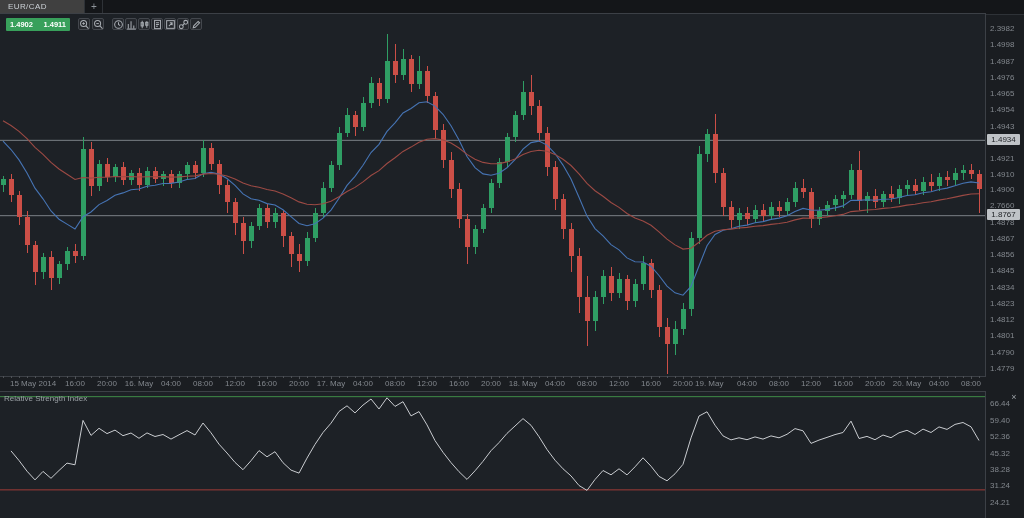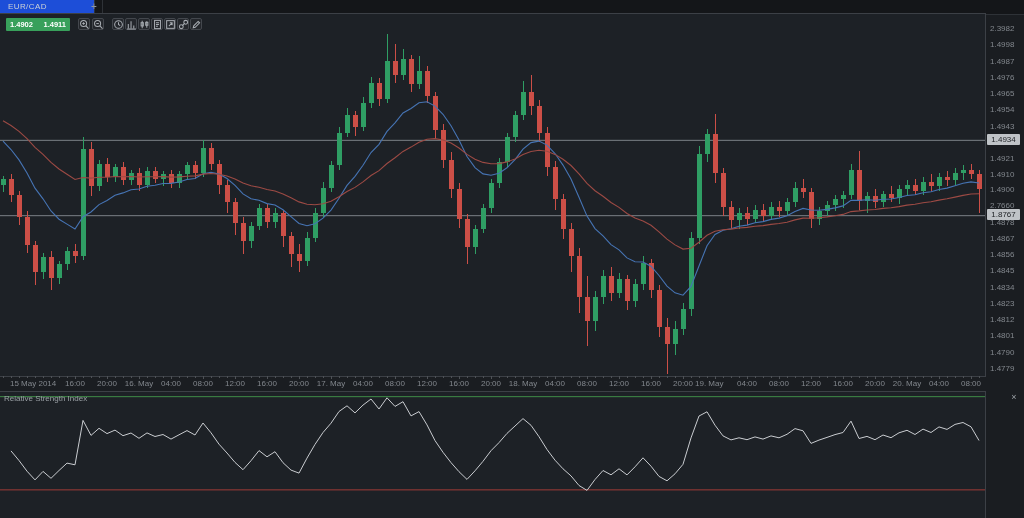--- a/index.html
+++ b/index.html
@@ -1,20 +1,20 @@
 <!DOCTYPE html>
 <html><head>
 <meta charset="utf-8">
 <style>
   html,body{margin:0;padding:0;background:#101214;}
   #app{position:relative;width:1024px;height:518px;background:#1a1d21;overflow:hidden;
        font-family:"Liberation Sans",sans-serif;-webkit-font-smoothing:antialiased;}
   
   #tabbar{position:absolute;left:0;top:0;width:1024px;height:14px;background:#141619;border-bottom:1px solid #2e3237;}
-  #tab-active{position:absolute;left:0;top:0;width:95px;height:14px;background:#1d4ed8;color:#ccd1d6;
+  #tab-active{position:absolute;left:0;top:0;width:85px;height:14px;background:#404040;color:#ccd1d6;
               font-size:8px;line-height:14px;padding-left:8px;box-sizing:border-box;letter-spacing:.4px;border-right:1px solid #2e3237;}
   #tab-add{position:absolute;left:86px;top:0;width:16px;height:14px;color:#8f959b;font-size:10px;line-height:13px;
            text-align:center;border-right:1px solid #2e3237;cursor:default;}
   
   #chart{position:absolute;left:0;top:13px;width:985px;height:362px;background:#1d2126;
          border-top:1px solid #3c4046;border-right:1px solid #3c4046;border-bottom:1px solid #3c4046;box-sizing:content-box;}
   #chart svg,#rsi svg{position:absolute;left:0;top:0;}
   
   #quote{position:absolute;left:6px;top:4px;width:64px;height:13px;background:#38a05b;border-radius:1px;
          display:flex;justify-content:space-between;align-items:center;padding:0 4px;box-sizing:border-box;z-index:5;}
@@ -582,15 +582,24 @@
 
   <div id="rsi">
     <svg id="rsvg" width="985" height="127">
         <line x1="0" y1="4.660550458715596" x2="985" y2="4.660550458715596" stroke="#3f8c46" stroke-width="1"></line>
         <line x1="0" y1="97.87155963302752" x2="985" y2="97.87155963302752" stroke="#a03c38" stroke-width="1"></line>
         <polyline points="11,58.9 19,68.5 27,79.2 35,87.9 43,79.4 51,86.3 59,78.5 67,71.1 75,72.8 83,28.4 91,43.4 99,36.3 107,41.6 115,38.1 123,43.7 131,41.0 139,46.3 147,40.9 155,44.5 163,42.5 171,47.1 179,42.8 187,38.6 195,43.0 203,31.0 211,40.8 219,52.2 227,61.0 235,70.4 243,77.7 251,68.7 259,58.6 267,64.8 275,59.7 283,70.7 291,78.1 299,81.1 307,66.1 315,52.4 323,40.5 331,31.2 339,19.5 347,13.8 355,20.9 363,13.1 371,7.0 379,17.0 387,5.8 395,14.4 403,9.7 411,23.9 419,19.6 427,32.9 435,48.6 443,60.3 451,70.6 459,79.7 467,87.4 475,78.8 483,69.3 491,58.7 499,50.6 507,41.4 515,34.0 523,26.6 531,33.3 539,44.7 547,57.5 555,68.2 563,76.8 571,83.9 579,93.5 587,98.4 595,87.5 603,78.5 611,82.8 619,76.8 627,82.9 635,74.8 643,65.8 651,74.2 659,84.4 667,88.8 675,81.8 683,72.3 691,45.9 699,24.0 707,19.8 715,33.2 723,43.9 731,47.9 739,45.8 747,47.7 755,44.9 763,47.1 771,43.9 779,45.8 787,42.3 795,36.6 803,38.8 811,51.4 819,48.1 827,45.4 835,42.6 843,40.5 851,29.1 859,46.5 867,44.4 875,47.7 883,43.0 891,45.7 899,40.8 907,38.3 915,42.5 923,37.1 931,40.5 939,34.9 947,37.4 955,32.4 963,30.5 971,34.8 979,48.5" fill="none" stroke="#c9ccd0" stroke-width="1"></polyline>
       </svg>
     <div id="rsi-title">Relative Strength Index</div>
   </div>
 
+  <div id="raxis">
+      <div class="rtick" style="top: 8.45633px;">66.44</div>
+      <div class="rtick" style="top: 24.8615px;">59.40</div>
+      <div class="rtick" style="top: 41.2666px;">52.36</div>
+      <div class="rtick" style="top: 57.6717px;">45.32</div>
+      <div class="rtick" style="top: 74.0769px;">38.28</div>
+      <div class="rtick" style="top: 90.482px;">31.24</div>
+      <div class="rtick" style="top: 106.864px;">24.21</div>
+    </div>
   <div id="rsi-close">×</div>
 
 </div>
 
 </body></html>

